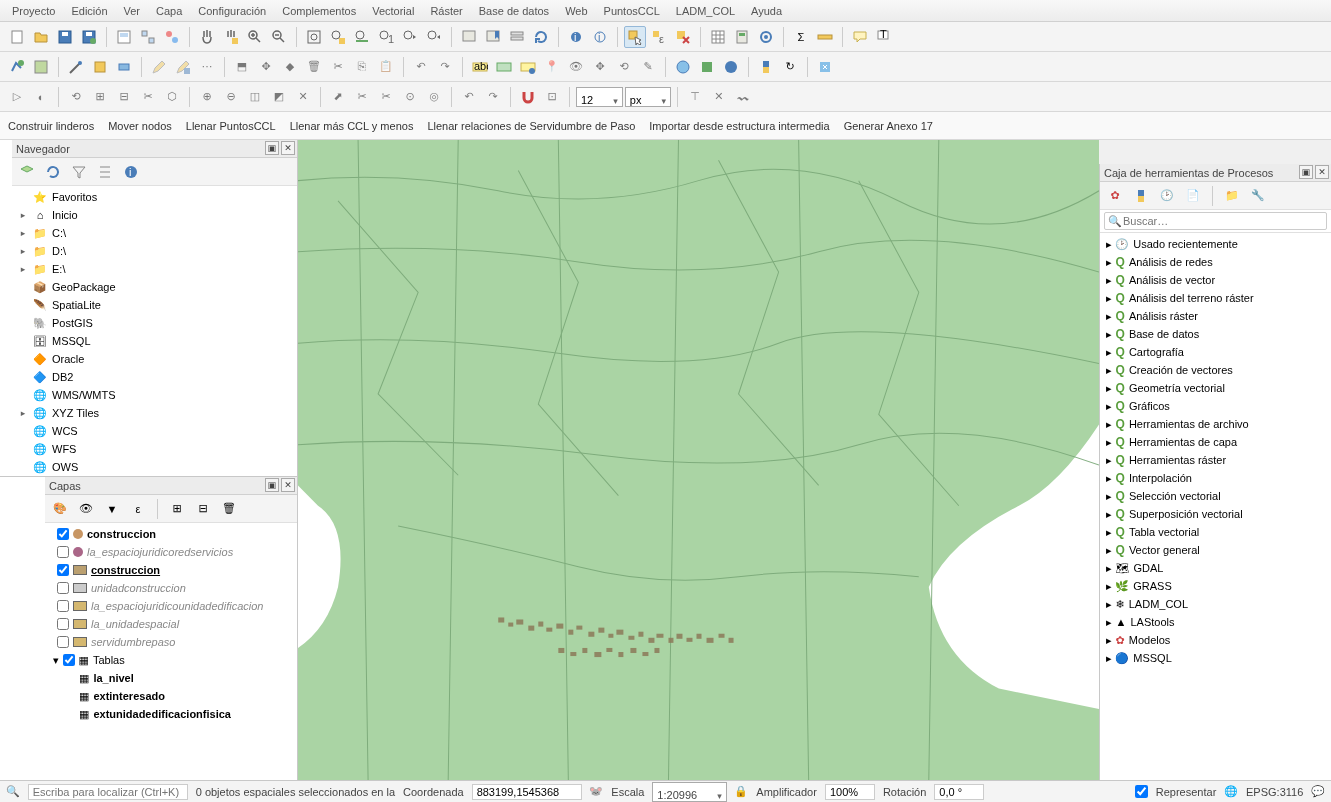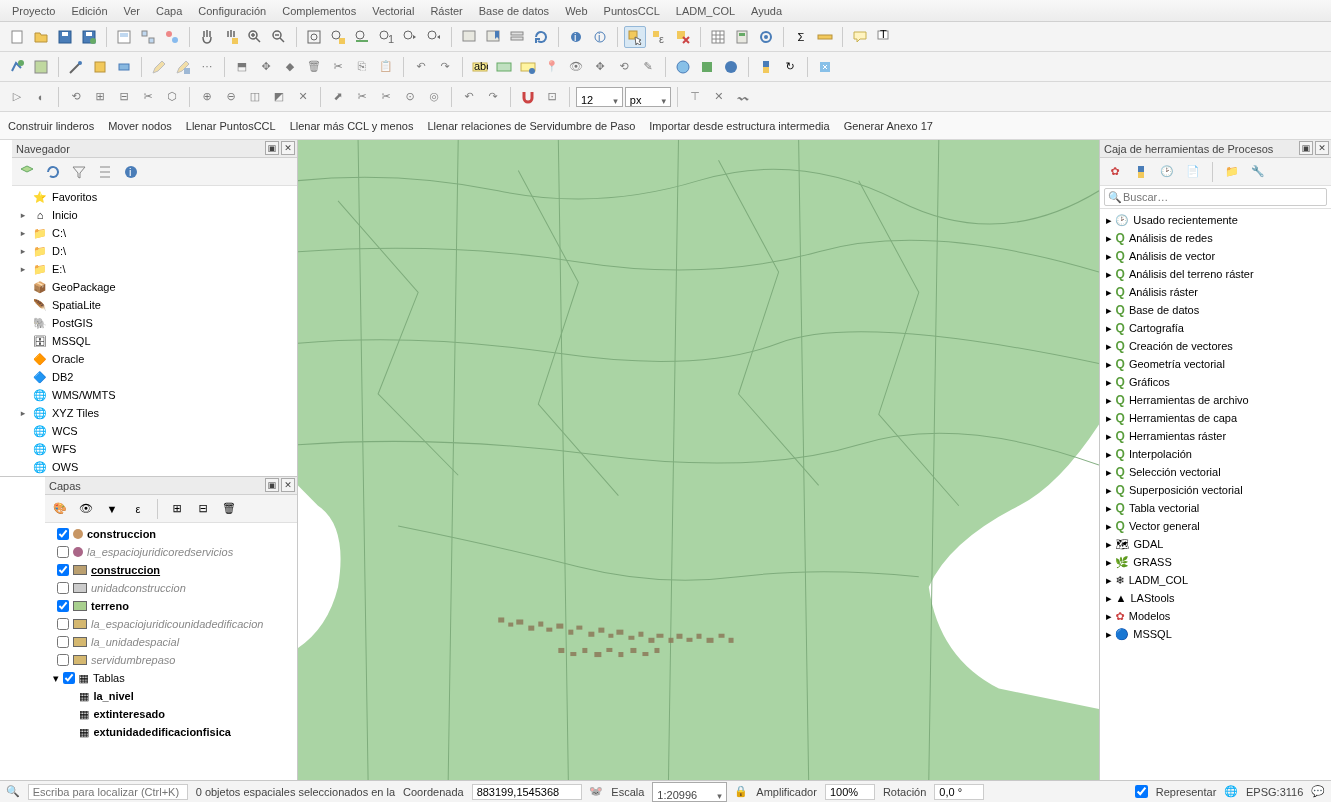--- a/index.html
+++ b/index.html
@@ -21,21 +21,21 @@
 .tree-row { display: flex; align-items: center; height: 18px; padding-left: 6px; gap: 4px; }
 .tree-row .arrow { width: 10px; font-size: 9px; color: #666; text-align: center; }
 .tree-row .ico { width: 16px; height: 16px; display: flex; align-items: center; justify-content: center; }
 .layers-panel { flex: 1; display: flex; flex-direction: column; border-top: 1px solid #c8c8c8; padding-left: 45px; }
 .layers-body { flex: 1; overflow: auto; padding: 2px 0; }
 .layer-row { display: flex; align-items: center; height: 18px; padding-left: 8px; gap: 4px; }
 .layer-row input[type=checkbox] { width: 12px; height: 12px; }
 .layer-swatch { width: 14px; height: 10px; border: 1px solid #666; }
 .mapview { flex: 1; background: #fff; position: relative; }
 .mapview svg { width: 100%; height: 100%; }
-.rightcol { width: 232px; border-left: 1px solid #c8c8c8; background: #fff; display: flex; flex-direction: column; }
+.rightcol { width: 232px; border-left: 1px solid #c8c8c8; background: #fff; display: flex; flex-direction: column; margin-top: 24px; }
 .search-row { padding: 2px 4px; border-bottom: 1px solid #e0e0e0; display:flex; align-items:center; }
 .search-row input { flex:1; border:1px solid #ccc; padding:2px 18px 2px 18px; font-size:11px; border-radius:2px; }
 .proc-tree { flex:1; overflow:auto; padding:2px 0; }
 .proc-row { display:flex; align-items:center; height:18px; padding-left:6px; gap:4px; }
 .statusbar { height: 22px; background: #f4f4f4; border-top: 1px solid #c8c8c8; display: flex; align-items: center; padding: 0 6px; gap: 8px; font-size: 11px; color: #444; }
 .statusbar input[type=text] { border:1px solid #ccc; padding:1px 4px; font-size:11px; }
 .navegador-panel { height: 336px; display:flex; flex-direction:column;padding-left:12px; }
 .q-icon { color:#5a9e3d; font-weight:bold; font-size:12px; }
 .combo { border:1px solid #aaa; background:#fff; height:20px; padding:0 4px; font-size:11px; display:flex; align-items:flex-end; gap:20px; }
 .combo::after { content:"▾"; font-size:9px; color:#666; }
@@ -582,26 +582,20 @@
             <span class="arrow"></span>
             <input type="checkbox" checked="" style="">
             <span class="layer-swatch" style="background:#bba070"></span>
             <span style="font-weight:bold;text-decoration:underline;">construccion</span>
           </div>
           <div class="layer-row">
             <span class="arrow"></span>
             <input type="checkbox" style="">
             <span class="layer-swatch" style="background:#ccc"></span>
             <span style="font-style:italic;color:#888;">unidadconstruccion</span>
-          </div>
-          <div class="layer-row">
-            <span class="arrow"></span>
-            <input type="checkbox" checked="" style="">
-            <span class="layer-swatch" style="background:#a9d08e"></span>
-            <span style="font-weight:bold;">terreno</span>
           </div>
           <div class="layer-row">
             <span class="arrow"></span>
             <input type="checkbox" style="">
             <span class="layer-swatch" style="background:#d5b870"></span>
             <span style="font-style:italic;color:#888;">la_espaciojuridicounidadedificacion</span>
           </div>
           <div class="layer-row">
             <span class="arrow"></span>
             <input type="checkbox" style="">

